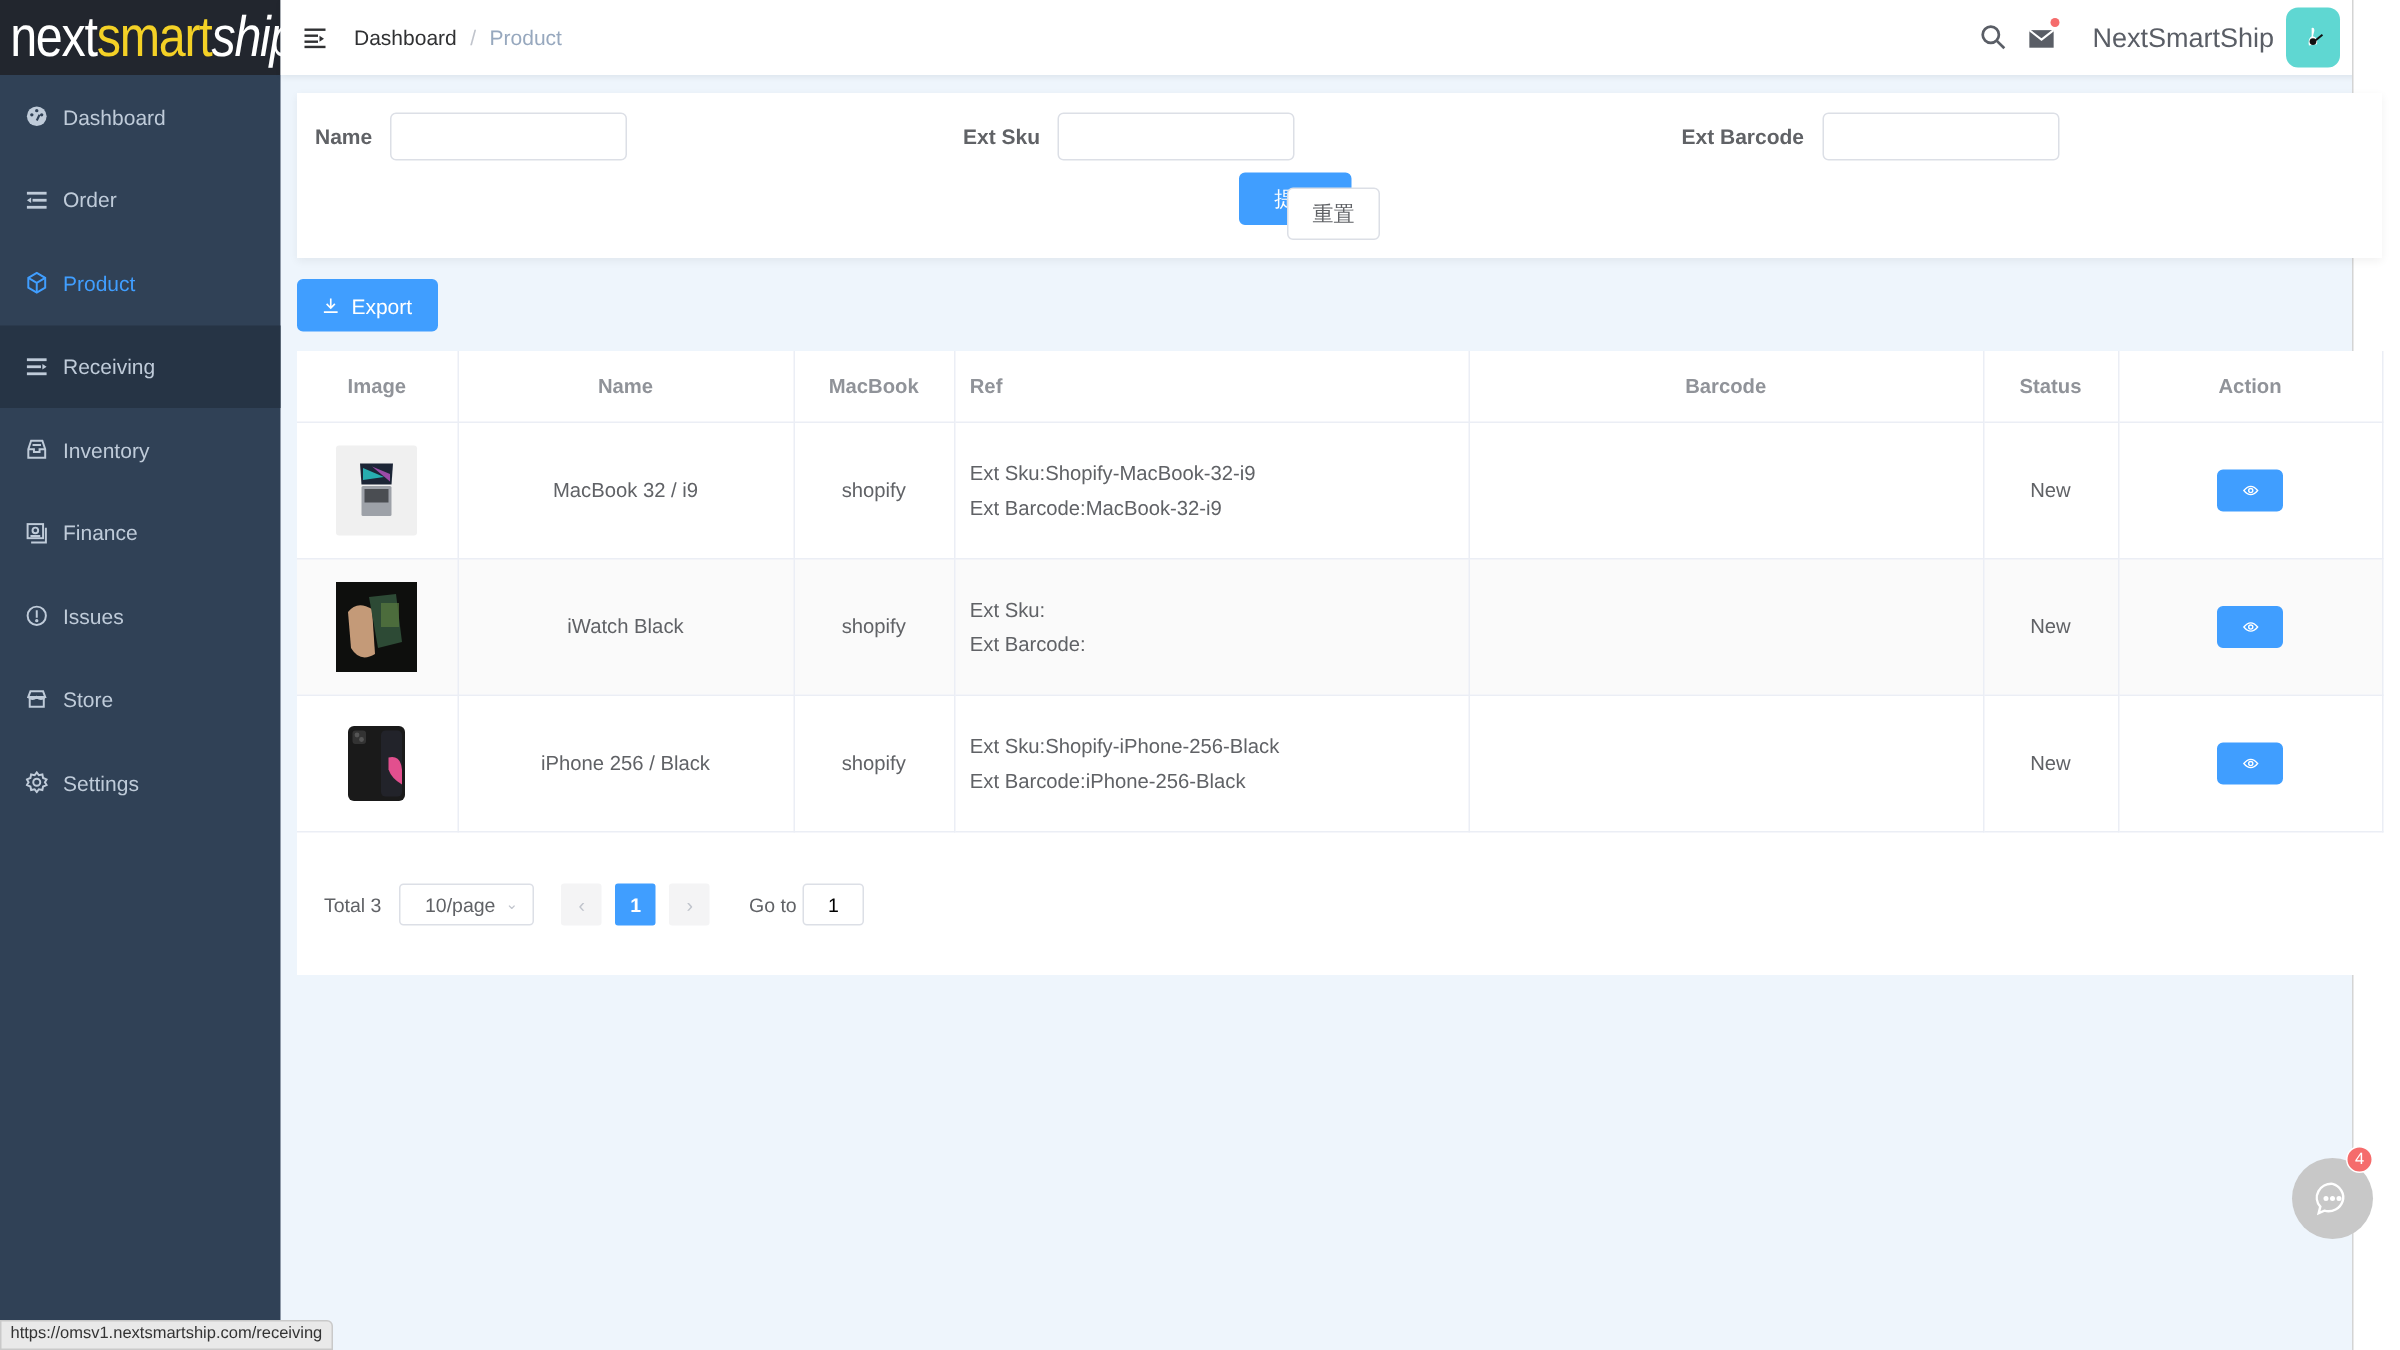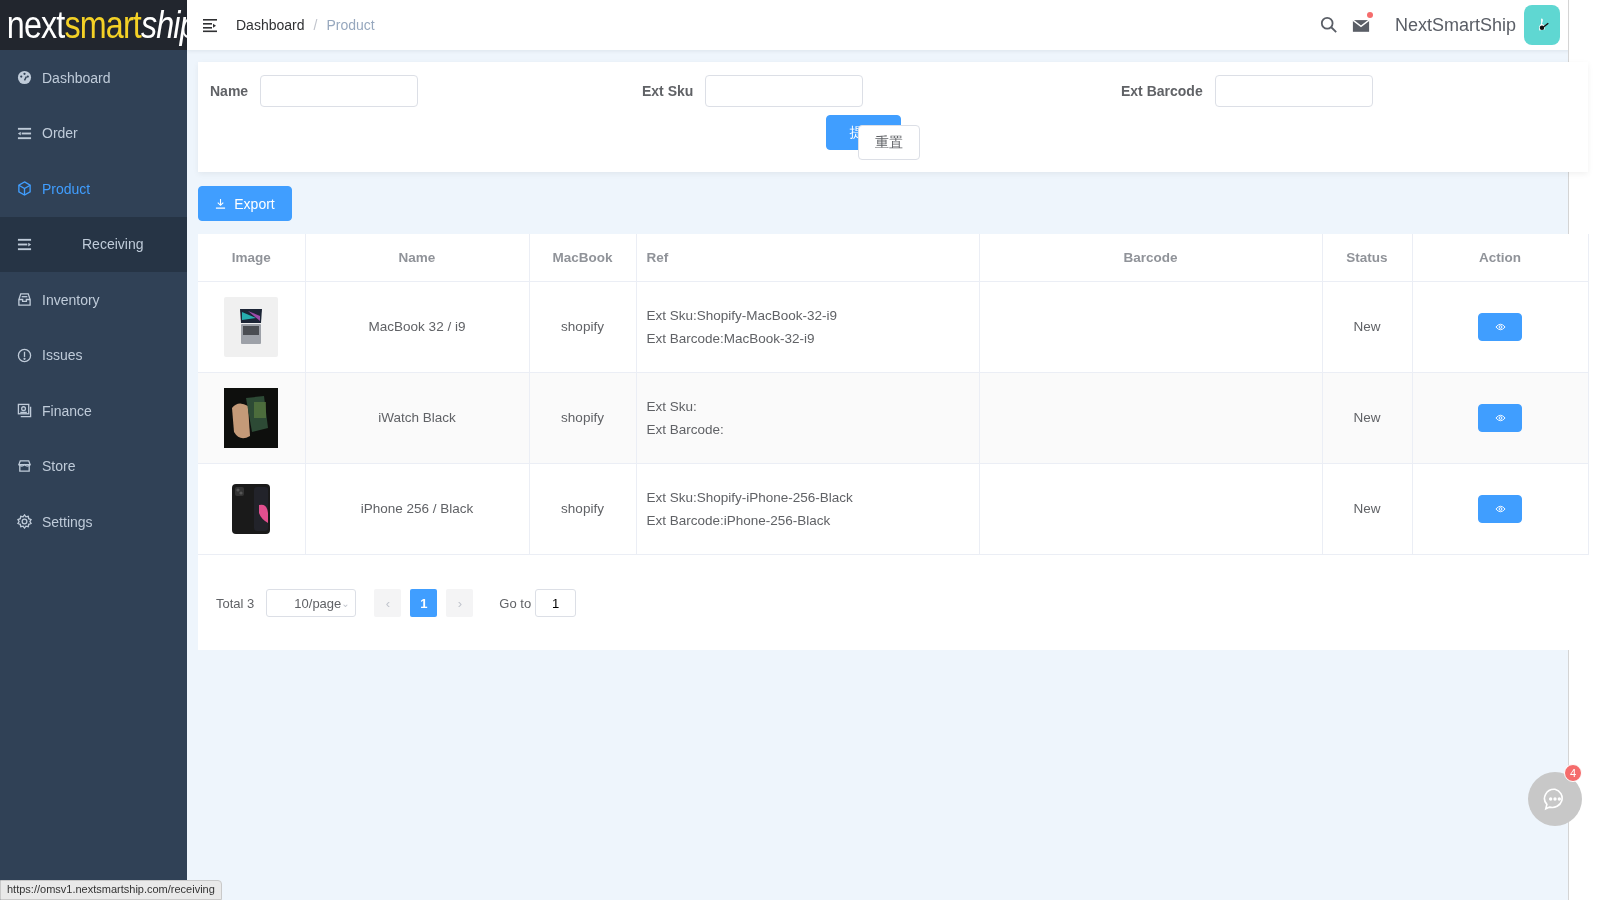--- a/index.html
+++ b/index.html
@@ -7,21 +7,21 @@
   body { font-family: "Liberation Sans", sans-serif; background: #eef5fc; color: #606266; position: relative; }
 
   .sidebar { position: absolute; left: 0; top: 0; width: 187px; height: 900px; background: #304156; }
   .logo { height: 50px; background: #22262e; display: flex; align-items: center; padding-left: 8px; font-family: "Liberation Sans Narrow", "Liberation Sans", sans-serif; font-size: 38px; letter-spacing: -1px; line-height: 1; transform: scaleX(0.85); transform-origin: left center; width: 220px; }
   .logo .w { color: #ffffff; }
   .logo .y { color: #f4d126; }
   .logo .s { color: #ffffff; font-style: italic; }
   .menu { list-style: none; }
   .menu-item { height: 55.5px; display: flex; align-items: center; padding-left: 16px; color: #bfcbd9; font-size: 14px; cursor: pointer; }
   .menu-item.active { color: #409eff; }
-  .menu-item.hover { background: #263445; gap: 40px; }
+  .menu-item.hover { background: #263445; }
   .menu-item .ico { width: 16px; height: 16px; margin-right: 10px; display: inline-flex; align-items: center; justify-content: center; }
   .menu-item svg { width: 15px; height: 15px; }
 
   .navbar { position: absolute; left: 187px; top: 0; width: 1413px; height: 50px; background: #fff; box-shadow: 0 1px 4px rgba(0,21,41,.08); display: flex; align-items: center; }
   .hamburger { width: 16px; height: 16px; margin-left: 15px; margin-right: 18px; }
   .breadcrumb { font-size: 14px; display: flex; align-items: center; }
   .breadcrumb .crumb { color: #303133; }
   .breadcrumb .sep { color: #c0c4cc; margin: 0 9px; }
   .breadcrumb .current { color: #97a8be; }
   .nav-right { position: absolute; right: 40px; top: 0; height: 50px; display: flex; align-items: center; }
@@ -48,21 +48,21 @@
   table { border-collapse: collapse; width: 100%; table-layout: fixed; font-size: 13.5px; }
   th { height: 47px; color: #909399; font-weight: bold; border-right: 1px solid #ebeef5; border-bottom: 1px solid #ebeef5; text-align: center; }
   td { height: 91px; border-right: 1px solid #ebeef5; border-bottom: 1px solid #ebeef5; text-align: center; color: #606266; }
   th.left, td.left { text-align: left; padding-left: 10px; }
   tr.striped td { background: #fafafa; }
   .ref-line { line-height: 23px; }
   .thumb { width: 54px; height: 60px; margin: 0 auto; border-radius: 2px; display: flex; align-items: center; justify-content: center; }
   .view-btn { width: 44px; height: 28px; margin: 0 auto; }
 
   .pagination { position: absolute; left: 18px; top: 355px; display: flex; align-items: center; font-size: 13px; color: #606266; }
-  .page-size { width: 90px; height: 28px; border: 1px solid #dcdfe6; border-radius: 3px; margin-left: 12px; display: flex; align-items: center; justify-content: space-between; padding: 0 10px 0 27px; font-size: 13px; }
+  .page-size { width: 90px; height: 28px; border: 1px solid #dcdfe6; border-radius: 3px; margin-left: 12px; display: flex; align-items: center; justify-content: space-between; padding: 0 10px 0 16px; font-size: 13px; }
   .page-size .chev { color: #c0c4cc; font-size: 10px; }
   .pg-arrow { width: 27px; height: 28px; background: #f4f4f5; color: #c0c4cc; display: flex; align-items: center; justify-content: center; margin-left: 18px; border-radius: 2px; }
   .pg-num { width: 27px; height: 28px; background: #409eff; color: #fff; display: flex; align-items: center; justify-content: center; margin-left: 9px; border-radius: 2px; font-weight: bold; }
   .pg-next { margin-left: 9px; }
   .goto { margin-left: 26px; }
   .goto-input { width: 41px; height: 28px; border: 1px solid #dcdfe6; border-radius: 3px; margin-left: 4px; text-align: center; font-size: 13px; }
 
   .chat-fab { position: absolute; left: 1528px; top: 772px; width: 54px; height: 54px; border-radius: 50%; background: #c8c8c8; display: flex; align-items: center; justify-content: center; }
   .chat-badge { position: absolute; top: -8px; right: 0; width: 18px; height: 18px; border-radius: 50%; background: #f56c6c; color: #fff; font-size: 11px; display: flex; align-items: center; justify-content: center; border: 1px solid #fff; }
 
@@ -127,37 +127,37 @@
             <path d="M4 2 L12 2 L14 8 L14 14 L2 14 L2 8 Z"></path>
             <path d="M2 8 L6 8 L6 10 L10 10 L10 8 L14 8"></path>
             <path d="M5 5 L11 5"></path>
           </svg>
         </span>
       <span>Inventory</span>
     </li>
     <li class="menu-item">
       <span class="ico">
           <svg viewBox="0 0 16 16" fill="none" stroke="#bfcbd9" stroke-width="1.4">
-            <circle cx="8" cy="8" r="6.5"></circle>
-            <path d="M8 4 L8 9.5"></path>
-            <circle cx="8" cy="11.5" r="0.5" fill="#bfcbd9"></circle>
-          </svg>
-        </span>
-      <span>Issues</span>
-    </li>
-    <li class="menu-item">
-      <span class="ico">
-          <svg viewBox="0 0 16 16" fill="none" stroke="#bfcbd9" stroke-width="1.4">
             <rect x="1.5" y="1.5" width="11" height="10"></rect>
             <path d="M4 14.5 L14.5 14.5 L14.5 4"></path>
             <circle cx="7" cy="6" r="2"></circle>
             <path d="M3.5 10 L10.5 10"></path>
           </svg>
         </span>
       <span>Finance</span>
+    </li>
+    <li class="menu-item">
+      <span class="ico">
+          <svg viewBox="0 0 16 16" fill="none" stroke="#bfcbd9" stroke-width="1.4">
+            <circle cx="8" cy="8" r="6.5"></circle>
+            <path d="M8 4 L8 9.5"></path>
+            <circle cx="8" cy="11.5" r="0.5" fill="#bfcbd9"></circle>
+          </svg>
+        </span>
+      <span>Issues</span>
     </li>
     <li class="menu-item">
       <span class="ico">
           <svg viewBox="0 0 16 16" fill="none" stroke="#bfcbd9" stroke-width="1.4">
             <path d="M2 6 L3.5 2 L12.5 2 L14 6 Z"></path>
             <path d="M3 6 L3 13 L13 13 L13 6"></path>
             <path d="M2 6 Q5 9 8 6 Q11 9 14 6"></path>
           </svg>
         </span>
       <span>Store</span>

